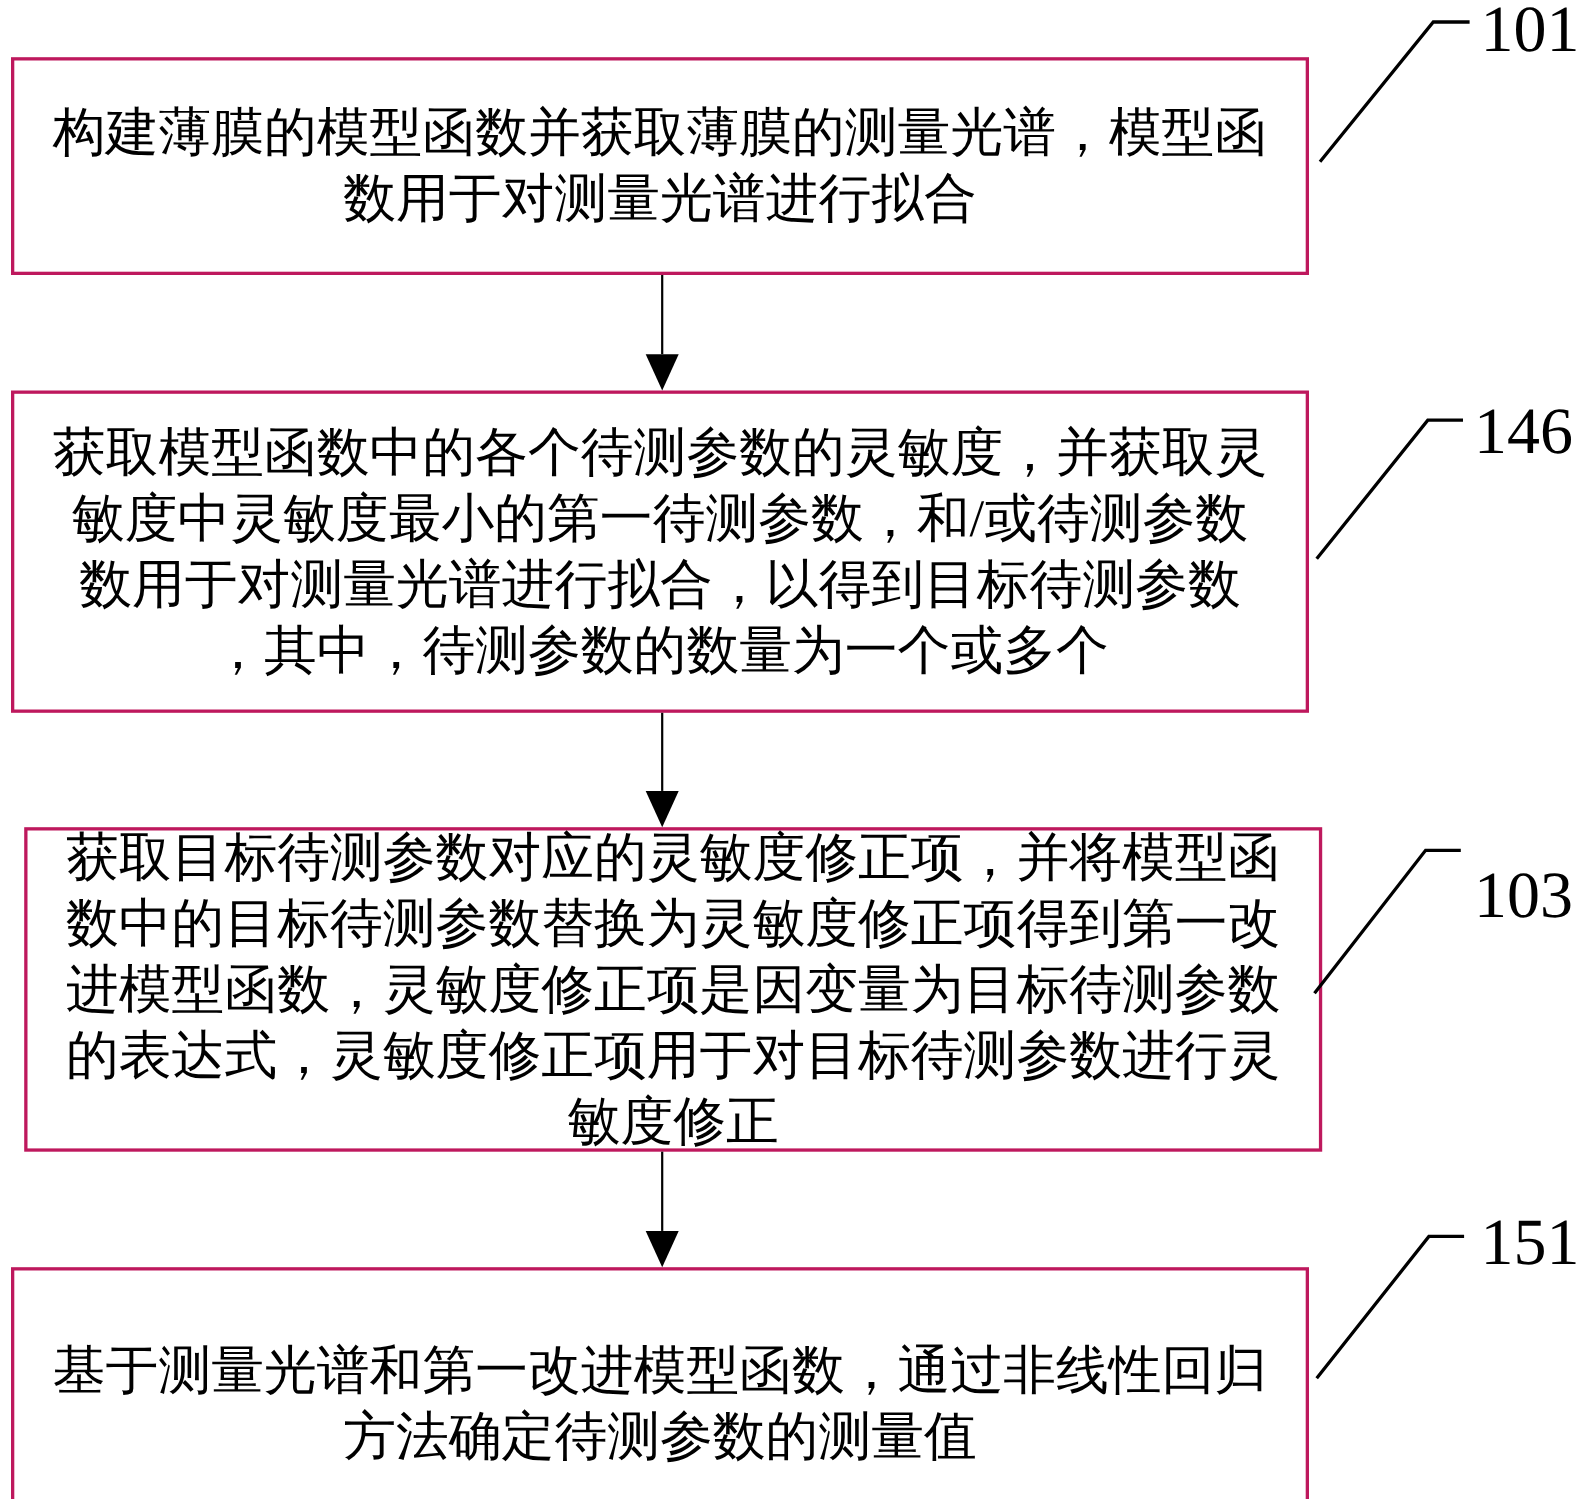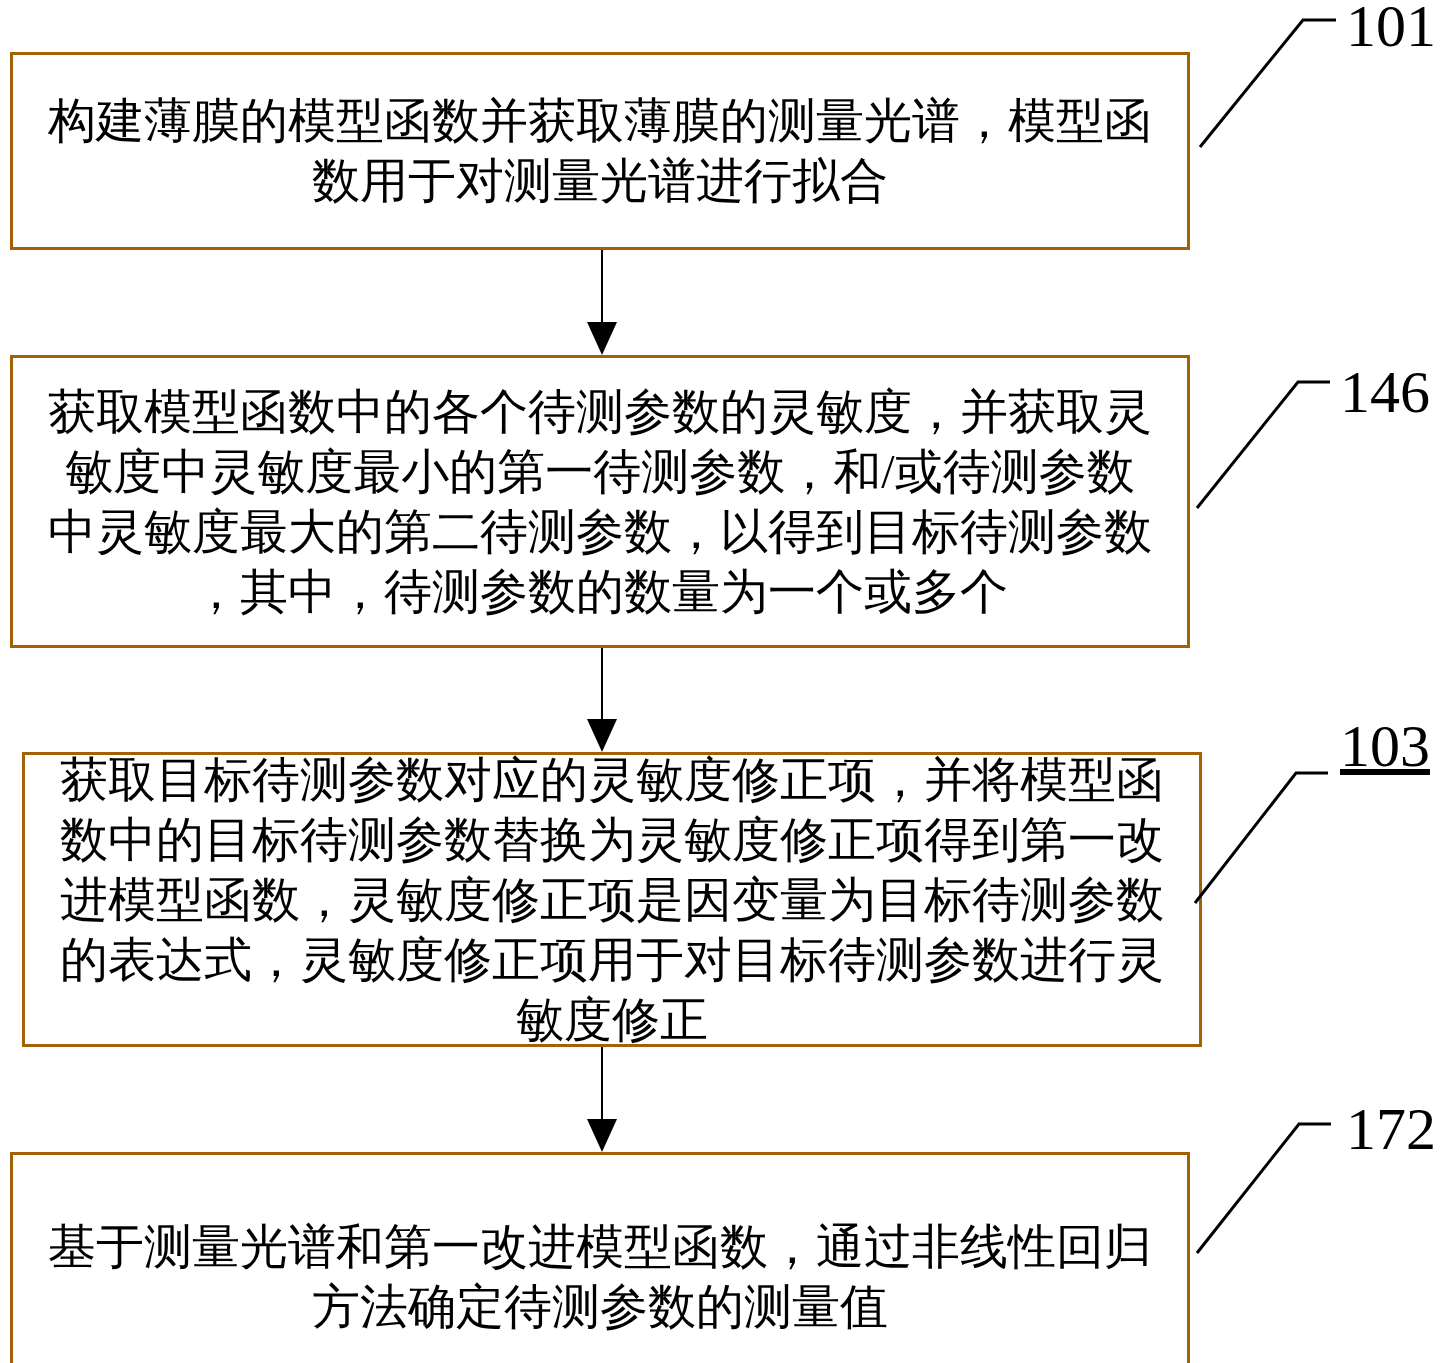--- a/index.html
+++ b/index.html
@@ -14,21 +14,21 @@
     background: #ffffff;
     color: #000000;
     font-family: "Liberation Serif", "DejaVu Serif", serif;
     overflow: hidden;
   }
   .flow-box {
     position: absolute;
     left: 10px;
     width: 1180px;
     box-sizing: border-box;
-    border: 3px solid #a16207;
+    border: 3px solid #be185d;
     background: #ffffff;
     display: flex;
     align-items: center;
     justify-content: center;
   }
   .box-text {
     width: 100%;
     text-align: center;
     font-size: 48px;
     line-height: 60px;
@@ -78,37 +78,37 @@
   .step-label {
     position: absolute;
     font-size: 60px;
     line-height: 60px;
     font-family: "Liberation Serif", "DejaVu Serif", serif;
     color: #000000;
     white-space: nowrap;
   }
   #label-101 { left: 1346px; top: -4px; }
   #label-102 { left: 1340px; top: 362px; }
-  #label-103 { left: 1340px; top: 716px; text-decoration: underline; }
+  #label-103 { left: 1340px; top: 784px; }
   #label-104 { left: 1346px; top: 1099px; }
 </style>
 </head>
 <body>
 
 <div class="page">
 
   <div class="flow-box" id="box-101">
     <div class="box-text">构建薄膜的模型函数并获取薄膜的测量光谱，模型函
 数用于对测量光谱进行拟合</div>
   </div>
 
   <div class="flow-box" id="box-102">
     <div class="box-text">获取模型函数中的各个待测参数的灵敏度，并获取灵
 敏度中灵敏度最小的第一待测参数，和/或待测参数
-中灵敏度最大的第二待测参数，以得到目标待测参数
+数用于对测量光谱进行拟合，以得到目标待测参数
 ，其中，待测参数的数量为一个或多个</div>
   </div>
 
   <div class="flow-box" id="box-103">
     <div class="box-text">获取目标待测参数对应的灵敏度修正项，并将模型函
 数中的目标待测参数替换为灵敏度修正项得到第一改
 进模型函数，灵敏度修正项是因变量为目标待测参数
 的表达式，灵敏度修正项用于对目标待测参数进行灵
 敏度修正</div>
   </div>
@@ -134,15 +134,15 @@
   <svg class="overlay" width="1440" height="1363" viewBox="0 0 1440 1363">
     <polyline points="1200,147 1303,20 1336,20" fill="none" stroke="#000000" stroke-width="3"></polyline>
     <polyline points="1197,508 1298,382 1330,382" fill="none" stroke="#000000" stroke-width="3"></polyline>
     <polyline points="1195,903 1296,773 1328,773" fill="none" stroke="#000000" stroke-width="3"></polyline>
     <polyline points="1197,1253 1299,1124 1331,1124" fill="none" stroke="#000000" stroke-width="3"></polyline>
   </svg>
 
   <div class="step-label" id="label-101">101</div>
   <div class="step-label" id="label-102">146</div>
   <div class="step-label" id="label-103">103</div>
-  <div class="step-label" id="label-104">172</div>
+  <div class="step-label" id="label-104">151</div>
 
 </div>
 
 </body></html>

